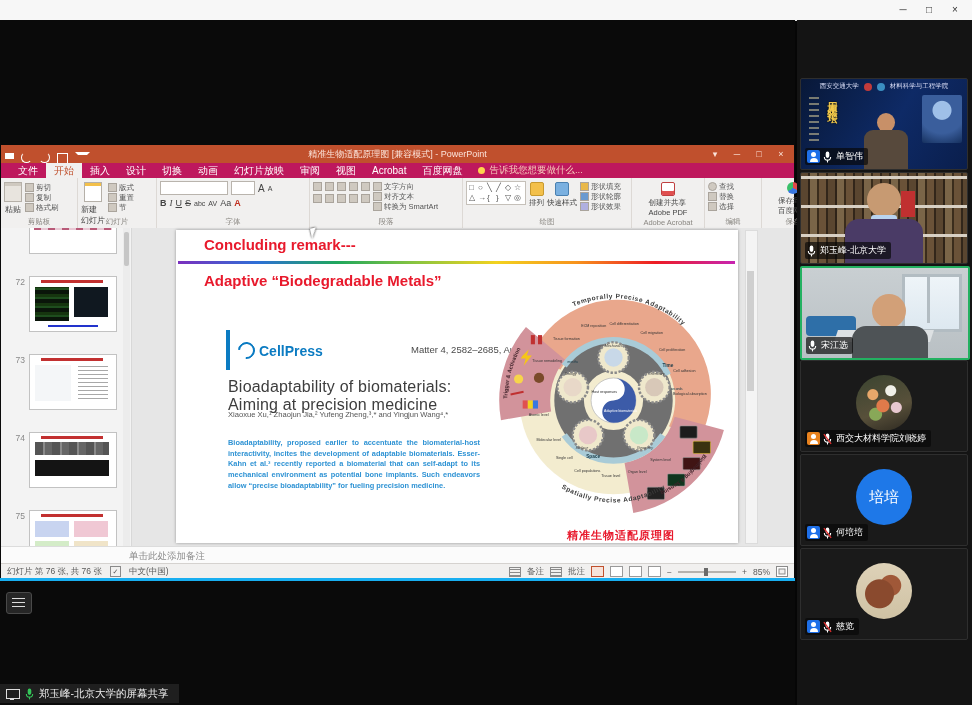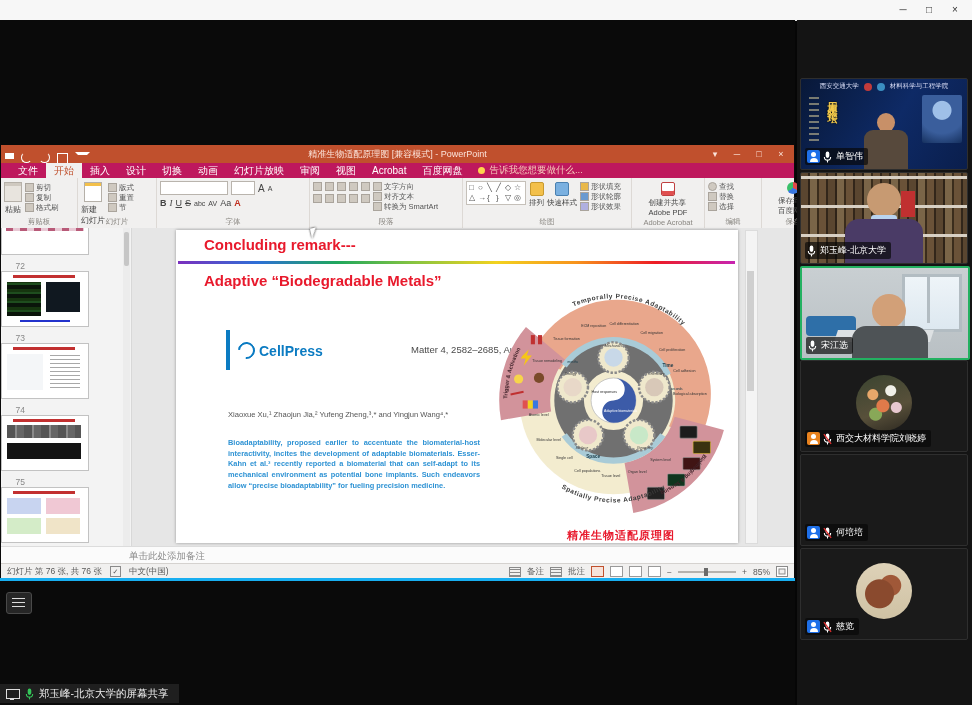--- a/index.html
+++ b/index.html
@@ -57,21 +57,21 @@
   .g-Ared::before{content:"A";color:#c03020;font-weight:bold;}
   .g-up::before{content:"A";font-size:10px;}
   .g-dn::before{content:"A";font-size:7px;}
   .shp{font-size:8px;color:#555;line-height:10px;}
   .shapebox{border:1px solid #c5c0b9;background:#fff;padding:1px 2px;display:grid;grid-template-columns:repeat(6,9px);grid-auto-rows:10px;}
   .qsq{width:12px;height:12px;border-radius:2px;}
   .rtxtcol{display:flex;flex-direction:column;gap:1px;justify-content:flex-start;}
   
   .ppt-body{position:absolute;left:0;top:83px;right:0;height:318px;background:#e6e6e6;}
   .thumbs{position:absolute;left:0;top:0;width:130px;height:318px;background:#f3f3f3;border-right:1px solid #d8d8d8;overflow:hidden;}
-  .thumbrow{position:relative;margin:5px 10px 5px 0;display:flex;flex-direction:column;}
+  .thumbrow{position:relative;margin:5px 10px 22px 0;display:flex;}
   .tnum{width:24px;text-align:right;padding-right:4px;font-size:8.5px;color:#888;padding-top:1px;}
   .tnum.sel{color:#c0502d;font-weight:bold;}
   .tframe{width:86px;height:54px;background:#fff;border:1px solid #c2c2c2;position:relative;}
   .tframe.sel{border:2px solid #d0512c;}
   .tart{position:absolute;inset:0;background-repeat:no-repeat;}
   .a71{background-image:repeating-linear-gradient(90deg,#6a6a6a 0 5px,#c9c9c9 5px 10px),linear-gradient(#d89ab0,#d89ab0),repeating-linear-gradient(90deg,#b85a78 0 7px,#e8c8d4 7px 14px);background-size:78px 10px,78px 7px,78px 8px;background-position:4px 1px,4px 14px,4px 23px;}
   .a72{background-image:linear-gradient(#c23030,#c23030),repeating-linear-gradient(0deg,#0a150a 0 4px,#1e4d1e 4px 6px,#16350f 6px 9px),linear-gradient(#101820,#101820),linear-gradient(#2233cc,#2233cc);background-size:62px 3px,34px 34px,34px 30px,50px 2px;background-position:11px 3px,5px 10px,44px 10px,18px 48px;}
   .a73{background-image:linear-gradient(#c23030,#c23030),linear-gradient(#f4f6f8,#f4f6f8),linear-gradient(35deg,transparent 46%,#3a6fc2 48%,transparent 52%),repeating-linear-gradient(0deg,#a8a8a8 0 1px,transparent 1px 4px);background-size:62px 3px,36px 36px,36px 36px,30px 34px;background-position:11px 3px,5px 10px,5px 10px,48px 10px;}
   .a74{background-image:linear-gradient(#c23030,#c23030),repeating-linear-gradient(90deg,#555 0 8px,#8a8a8a 8px 10px,#666 10px 17px),linear-gradient(#141414,#141414),radial-gradient(circle at 14px 36px,transparent 0 2px,#e87010 2px 4px,transparent 5px),radial-gradient(circle at 32px 36px,transparent 0 2px,#e87010 2px 4px,transparent 5px),radial-gradient(circle at 50px 36px,transparent 0 2px,#e87010 2px 4px,transparent 5px),radial-gradient(circle at 68px 36px,transparent 0 2px,#e87010 2px 4px,transparent 5px);background-size:62px 3px,74px 13px,74px 16px,86px 54px,86px 54px,86px 54px,86px 54px;background-position:11px 3px,5px 9px,5px 27px,0 0,0 0,0 0,0 0;}
   .a75{background-image:linear-gradient(#c23030,#c23030),linear-gradient(#c8d4f0,#c8d4f0),linear-gradient(#f0c8d4,#f0c8d4),linear-gradient(#d4ecc8,#d4ecc8),linear-gradient(#f0e4c8,#f0e4c8);background-size:62px 3px,34px 16px,34px 16px,34px 16px,34px 16px;background-position:11px 3px,5px 10px,44px 10px,5px 30px,44px 30px;}
@@ -455,20 +455,21 @@
           <div class="slide">
             <div class="sl-head">Concluding remark---</div>
             <div class="rainbow"></div>
             <div class="sl-sub">Adaptive “Biodegradable Metals”</div>
             <div class="cp-bar"></div>
             <div class="cp-logo">
                 <span class="cp-mark"></span>
                 <span>CellPress</span>
               </div>
             <div class="jref">Matter 4, 2582–2685, August 4, 2021</div>
+            <div class="ptitle1"><span>Bioadaptability of biomaterials:</span><br><span>Aiming at precision medicine</span></div>
             <div class="pauth">Xiaoxue Xu,¹ Zhaojun Jia,² Yufeng Zheng,³,* and Yingjun Wang⁴,*</div>
             <div class="pabs">Bioadaptability, proposed earlier to accentuate the biomaterial-host interactivity, incites the development of adaptable biomaterials. Esser-Kahn et al.³ recently reported a biomaterial that can self-adapt to its mechanical environment as potential bone implants. Such endeavors allow “precise bioadaptability” for fueling precision medicine.</div>
 
             <svg class="diagram" width="235" height="250" viewBox="0 0 230 245">
               <circle cx="115" cy="118" r="92" fill="#f3eccf"></circle>
 
               <path d="M 35.3 72 A 92 92 0 1 1 198.4 156.9 L 169.4 143.4 A 60 60 0 0 0 63 88 Z" fill="#e9a78c"></path>
 
               <path d="M 29.2 46.0 A 112 112 0 0 0 4.7 137.4 L 53.9 128.8 A 62 62 0 0 1 67.5 78.1 Z" fill="#d2939b"></path>
 
@@ -683,20 +684,21 @@
               <path d="M1.5 6.5 a3.5 3.5 0 0 0 7 0" fill="none" stroke="#fff" stroke-width="1.2"></path>
               <line x1="5" y1="10" x2="5" y2="12.5" stroke="#fff" stroke-width="1.2"></line>
               <line x1="1" y1="1" x2="9" y2="12" stroke="#e03030" stroke-width="1.5"></line>
             </svg>
         </span>
         <span>西交大材料学院刘晓婷</span>
       </div>
     </div>
 
     <div class="tile avatile" style="top:434px">
+      <div class="avatar av-blue">培培</div>
       <div class="chip">
         <span class="role" style="background:#1e6fe8"></span>
         <span class="micw">
           <svg width="9" height="12" viewBox="0 0 10 13">
               <rect x="3" y="0.5" width="4" height="7" rx="2" fill="#fff"></rect>
               <path d="M1.5 6.5 a3.5 3.5 0 0 0 7 0" fill="none" stroke="#fff" stroke-width="1.2"></path>
               <line x1="5" y1="10" x2="5" y2="12.5" stroke="#fff" stroke-width="1.2"></line>
               <line x1="1" y1="1" x2="9" y2="12" stroke="#e03030" stroke-width="1.5"></line>
             </svg>
         </span>

